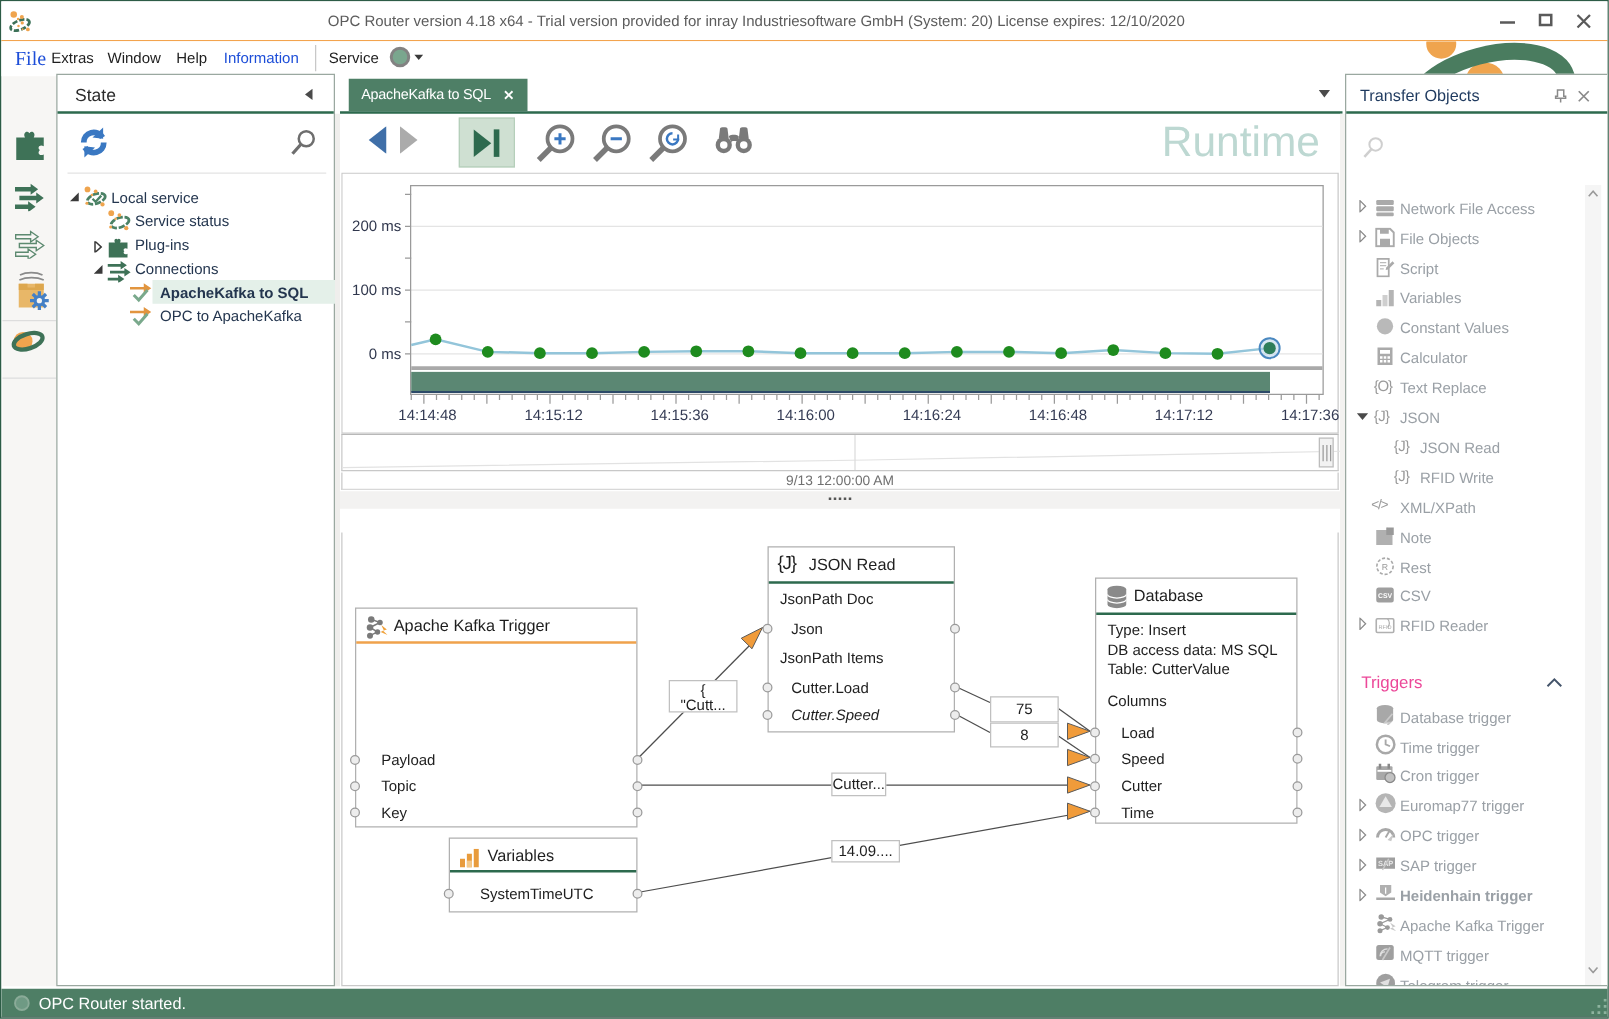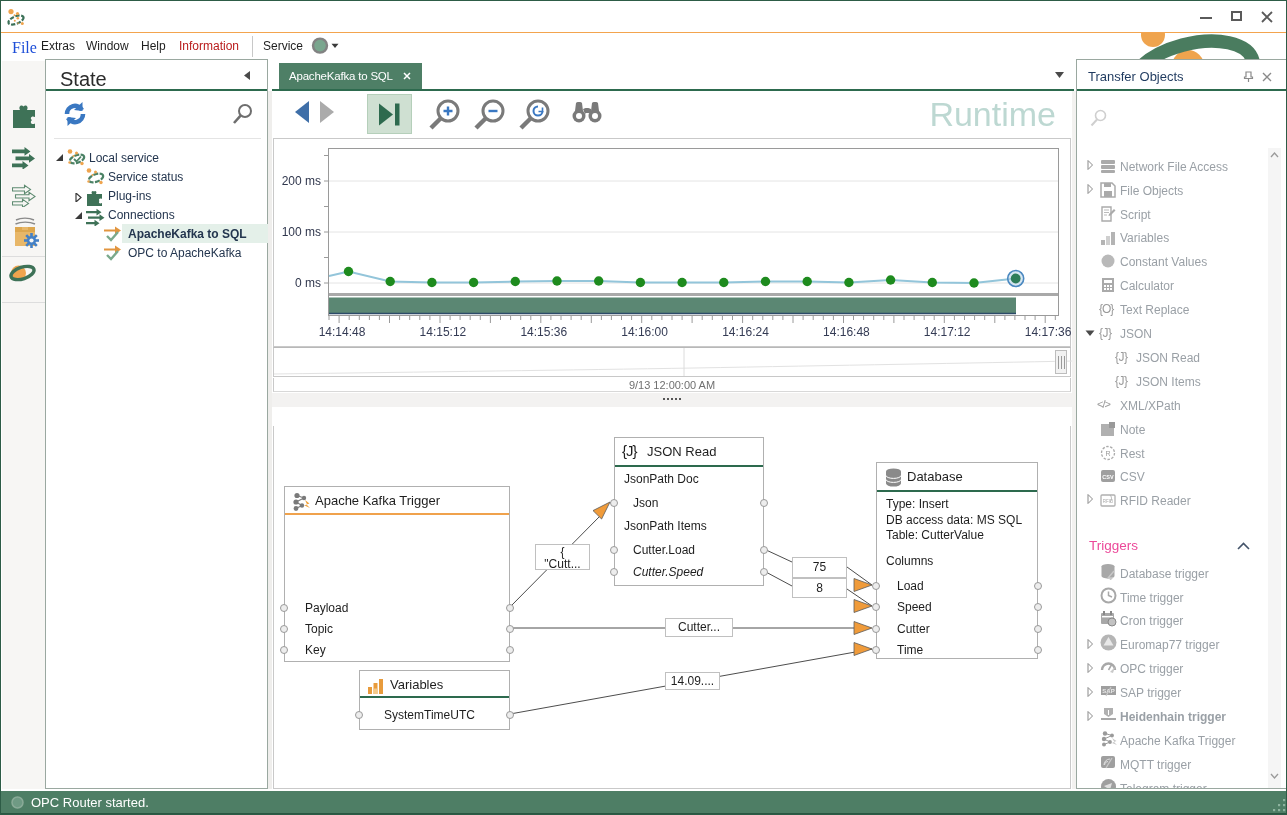--- a/index.html
+++ b/index.html
@@ -20,40 +20,41 @@
   <svg class="abs" style="left:0px;top:0px;" width="28" height="28" viewBox="0 0 28 28">
     <ellipse cx="15" cy="19" rx="8" ry="3.7" fill="none" stroke="#3c7158" stroke-width="2.2" stroke-dasharray="4.2 1.6" transform="rotate(-22 15 19)"></ellipse>
     <circle cx="10" cy="10.6" r="2.6" fill="#efa44e"></circle>
     <circle cx="16.5" cy="12.6" r="1.6" fill="#efa44e"></circle>
     <circle cx="13.5" cy="14.2" r="1" fill="#efa44e"></circle>
     <circle cx="16.8" cy="17.3" r="1.3" fill="#efa44e"></circle>
     <circle cx="13.8" cy="19.7" r="1" fill="#efa44e"></circle>
     <circle cx="21.3" cy="22.5" r="1.5" fill="#efa44e"></circle>
     <circle cx="17.1" cy="22.3" r="0.8" fill="#efa44e"></circle>
   </svg>
+  <div class="abs" style="left:0;top:9px;width:1208px;text-align:center;font-size:12px;color:#5c5c5c;">OPC Router version 4.18 x64 - Trial version provided for inray Industriesoftware GmbH (System: 20) License expires: 12/10/2020</div>
   <div class="abs" style="left:1199px;top:16px;width:12px;height:2px;background:#5a5a5a;"></div>
   <div class="abs" style="left:1230px;top:10px;width:11px;height:10px;border:2px solid #5a5a5a;"></div>
   <svg class="abs" style="left:1260px;top:10px;" width="12" height="12" viewBox="0 0 12 12">
       <path d="M1 1 L11 11 M11 1 L1 11" stroke="#5a5a5a" stroke-width="1.8"></path>
     </svg>
 </div>
 <div class="abs" style="left:0;top:31px;width:1285px;height:1px;background:#f3a44e;"></div>
 
 <div class="abs" id="menubar" style="left:0;top:32px;width:1285px;height:28px;background:#fff;overflow:hidden;">
 
   <svg class="abs" style="left:1080px;top:0px;" width="205" height="28" viewBox="0 0 205 28">
     <circle cx="72" cy="2" r="12" fill="#efa44e"></circle>
     <circle cx="107" cy="33" r="16" fill="#efa44e"></circle>
     <ellipse cx="110" cy="44" rx="64" ry="33" fill="none" stroke="#4a7c5f" stroke-width="13.5" transform="rotate(-15 110 44)"></ellipse>
   </svg>
   <div class="abs" style="left:11px;top:6px;font-size:16px;color:#1d4ed8;font-family:Liberation Serif, serif;">File</div>
   <div class="abs" style="left:40px;top:6px;font-size:12px;color:#1e1e1e;">Extras</div>
   <div class="abs" style="left:85px;top:6px;font-size:12px;color:#1e1e1e;">Window</div>
   <div class="abs" style="left:140px;top:6px;font-size:12px;color:#1e1e1e;">Help</div>
-  <div class="abs" style="left:178px;top:6px;font-size:12px;color:#b91c1c;">Information</div>
+  <div class="abs" style="left:178px;top:6px;font-size:12px;color:#1d4ed8;">Information</div>
   <div class="abs" style="left:251px;top:3px;width:1px;height:21px;background:#c8c8c8;"></div>
   <div class="abs" style="left:262px;top:6px;font-size:12px;color:#1e1e1e;">Service</div>
   <svg class="abs" style="left:309px;top:4px;" width="36" height="18" viewBox="0 0 36 18">
     <circle cx="10" cy="8.6" r="7" fill="#7aa68e" stroke="#828282" stroke-width="2.4"></circle>
     <path d="M21.5 6.8 L28.5 6.8 L25 11 Z" fill="#3a3a3a"></path>
   </svg>
 </div>
 
 <div class="abs" id="sidebar" style="left:1px;top:60px;width:43px;height:728px;background:#f7f6f4;">
 
@@ -92,21 +93,21 @@
   <div class="abs" style="left:0;top:195px;width:43px;height:1px;background:#ddd;"></div>
 
   <svg class="abs" style="left:5px;top:199px;" width="31" height="27" viewBox="0 0 31 27">
     <circle cx="11.5" cy="13" r="7.5" fill="#efa44e"></circle>
     <ellipse cx="15.5" cy="13" rx="12" ry="5.8" fill="none" stroke="#3e7257" stroke-width="3.4" transform="rotate(-18 15.5 13)"></ellipse>
   </svg>
   <div class="abs" style="left:0;top:241px;width:43px;height:1px;background:#ddd;"></div>
 </div>
 
 <div class="abs" id="statepanel" style="left:44px;top:58px;width:223px;height:730px;background:#fff;border:1px solid #9aa8a0;">
-  <div class="abs" style="left:14px;top:8px;font-size:20px;color:#2b2b2b;">State</div>
+  <div class="abs" style="left:14px;top:8px;font-size:14px;color:#2b2b2b;">State</div>
   <svg class="abs" style="left:198px;top:11px;" width="8" height="9" viewBox="0 0 8 9">
       <path d="M6 0 L6 9 L0 4.5 Z" fill="#4a4a4a"></path>
     </svg>
   <div class="abs" style="left:0;top:29px;width:100%;height:2px;background:#2d6a4e;"></div>
   <div class="abs" style="left:8px;top:78px;width:207px;height:1px;background:#e4e4e4;"></div>
 
   <svg class="abs" style="left:15px;top:40px;" width="28" height="28" viewBox="0 0 28 28">
     <path d="M6 14 A8 8 0 0 1 21 10" fill="none" stroke="#3a78c2" stroke-width="4.6"></path>
     <path d="M22 14 A8 8 0 0 1 7 18" fill="none" stroke="#3a78c2" stroke-width="4.6"></path>
     <path d="M21.5 2 L21.5 11 L13 10 Z" fill="#3a78c2"></path>
@@ -459,21 +460,21 @@
         <rect x="11" y="0" width="4" height="15" fill="#e89b3c"></rect>
         <rect x="5.5" y="9.5" width="4" height="5.5" fill="#f4c98a"></rect>
       </svg>
       <div class="nhead" style="left:30px;">Variables</div>
       <div class="abs" style="left:0;top:25px;width:100%;height:2px;background:#2d6a4e;"></div>
       <div class="abs" style="left:24px;top:37px;">SystemTimeUTC</div>
       <div class="port" style="left:-5px;top:40px;"></div>
         <div class="port" style="right:-5px;top:40px;"></div>
     </div>
     <div class="vbox" style="left:263px;top:118px;width:55px;height:26px;z-index:2;line-height:12px;padding-top:1px;">{<br>"Cutt...</div>
-    <div class="vbox" style="left:393px;top:192px;width:68px;height:19px;z-index:2;line-height:17px;">Cutter...</div>
+    <div class="vbox" style="left:393px;top:192px;width:44px;height:19px;z-index:2;line-height:17px;">Cutter...</div>
     <div class="vbox" style="left:520px;top:131px;width:55px;height:21px;z-index:2;line-height:19px;">75</div>
     <div class="vbox" style="left:520px;top:152px;width:55px;height:20px;z-index:2;line-height:18px;">8</div>
     <div class="vbox" style="left:393px;top:246px;width:55px;height:18px;z-index:2;line-height:16px;">14.09....</div>
     <svg class="abs" style="left:0;top:0;z-index:3;" width="802" height="363">
       <g fill="#f09b3a" stroke="#5a5a5a" stroke-width="0.8">
         <path d="M338 76 L329.6 93 L321 84.6 Z"></path>
         <path d="M600 159 L582 152.5 L582 165.5 Z"></path>
         <path d="M600 180 L582 173.5 L582 186.5 Z"></path>
         <path d="M600 202 L582 195.5 L582 208.5 Z"></path>
         <path d="M600 223 L582 216.5 L582 229.5 Z"></path>
@@ -546,21 +547,21 @@
     <div class="abs" style="left:22px;top:242px;color:#9a9a9a;font-size:12px;letter-spacing:-1px;">{O}</div>
     <div class="abs" style="left:43px;top:243px;">Text Replace</div>
     <svg class="abs" style="left:8px;top:270px;" width="10" height="7" viewBox="0 0 10 7">
         <path d="M0.5 0.5 L9.5 0.5 L5 6 Z" fill="#4a4a4a"></path>
       </svg>
     <div class="abs" style="left:22px;top:266px;color:#9a9a9a;font-size:12px;letter-spacing:-0.5px;">{J}</div>
     <div class="abs" style="left:43px;top:267px;">JSON</div>
     <div class="abs" style="left:38px;top:290px;color:#9a9a9a;font-size:12px;letter-spacing:-0.5px;">{J}</div>
     <div class="abs" style="left:59px;top:291px;">JSON Read</div>
     <div class="abs" style="left:38px;top:314px;color:#9a9a9a;font-size:12px;letter-spacing:-0.5px;">{J}</div>
-    <div class="abs" style="left:59px;top:315px;">JSON Items</div>
+    <div class="abs" style="left:59px;top:315px;">RFID Write</div>
     <div class="abs" style="left:20px;top:338px;color:#9a9a9a;font-size:11px;letter-spacing:-1px;">&lt;/&gt;</div>
     <div class="abs" style="left:43px;top:339px;">XML/XPath</div>
     <svg class="abs" style="left:23px;top:361px;" width="16" height="16" viewBox="0 0 16 16">
         <rect x="1" y="3" width="13" height="12" fill="#b0b0b0"></rect>
         <path d="M10 1 L14 5 L10 5 Z" fill="#888"></path>
         <rect x="9" y="1" width="6" height="6" fill="#999"></rect>
       </svg>
     <div class="abs" style="left:43px;top:363px;">Note</div>
     <svg class="abs" style="left:23px;top:385px;" width="16" height="16" viewBox="0 0 16 16">
         <circle cx="8" cy="8" r="6.5" fill="none" stroke="#aaa" stroke-width="1.3" stroke-dasharray="2.5 1.5"></circle>

